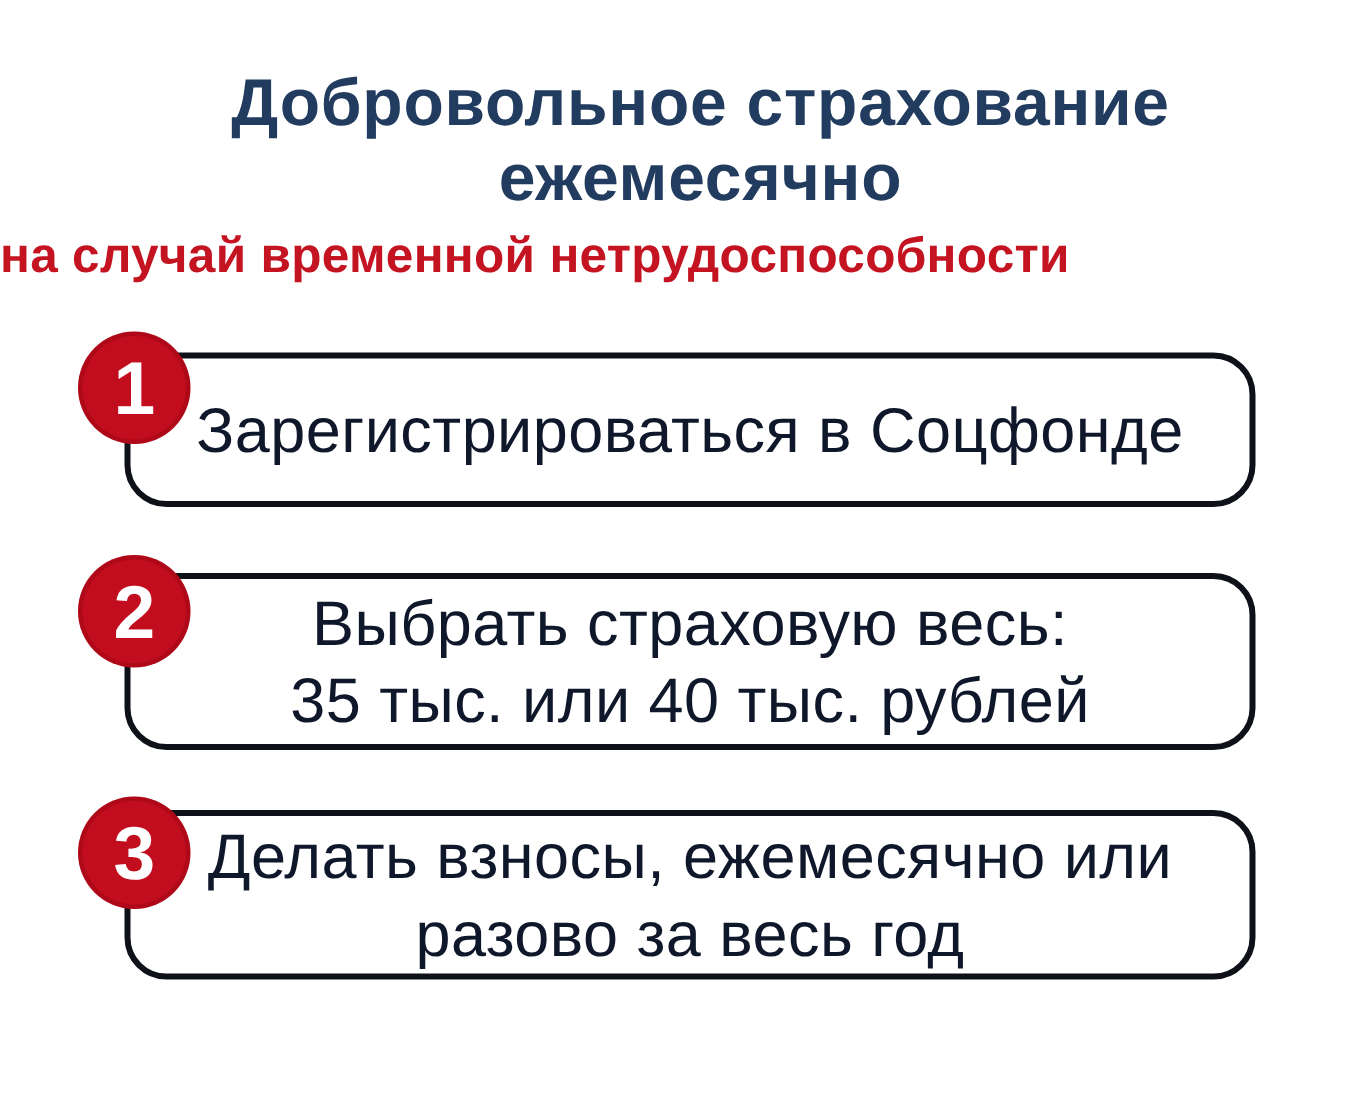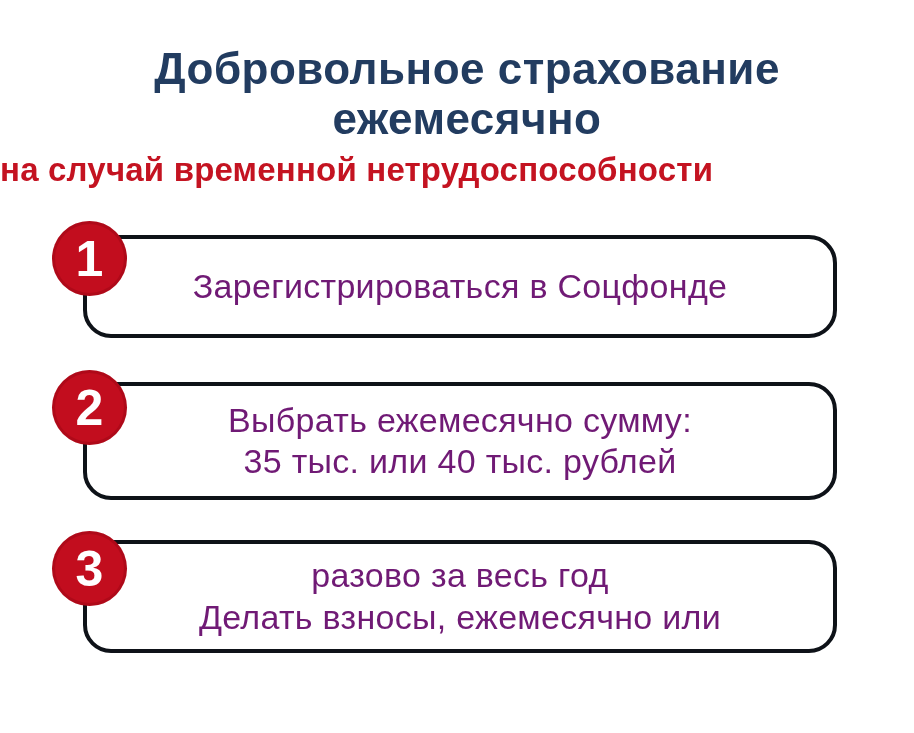--- a/index.html
+++ b/index.html
@@ -69,26 +69,26 @@
     font-weight: 700;
     display: flex;
     align-items: center;
     justify-content: center;
     line-height: 1;
   }
   .step-1 .badge { top: -18px; }
   .step-2 .badge { top: -16px; }
   .step-3 .badge { top: -13px; }
   .step-line {
-    font-size: 34px;
+    font-size: 42px;
     font-weight: 500;
     line-height: 1.22;
     letter-spacing: 0.3px;
     text-align: center;
-    color: #701a75;
+    color: #0f172a;
   }
   .step-line:empty { display: none; }
 </style>
 </head>
 <body>
 
 <div class="page">
 
   <h1 class="title">
     <span>Добровольное страхование</span>
@@ -98,23 +98,23 @@
   <div class="subtitle">на случай временной нетрудоспособности</div>
 
   <div class="step step-1">
     <div class="badge">1</div>
     <div class="step-line">Зарегистрироваться в Соцфонде</div>
 
   </div>
 
   <div class="step step-2">
     <div class="badge">2</div>
-    <div class="step-line">Выбрать ежемесячно сумму:</div>
+    <div class="step-line">Выбрать страховую весь:</div>
     <div class="step-line">35 тыс. или 40 тыс. рублей</div>
   </div>
 
   <div class="step step-3">
     <div class="badge">3</div>
+    <div class="step-line">Делать взносы, ежемесячно или</div>
     <div class="step-line">разово за весь год</div>
-    <div class="step-line">Делать взносы, ежемесячно или</div>
   </div>
 
 </div>
 
 </body></html>

